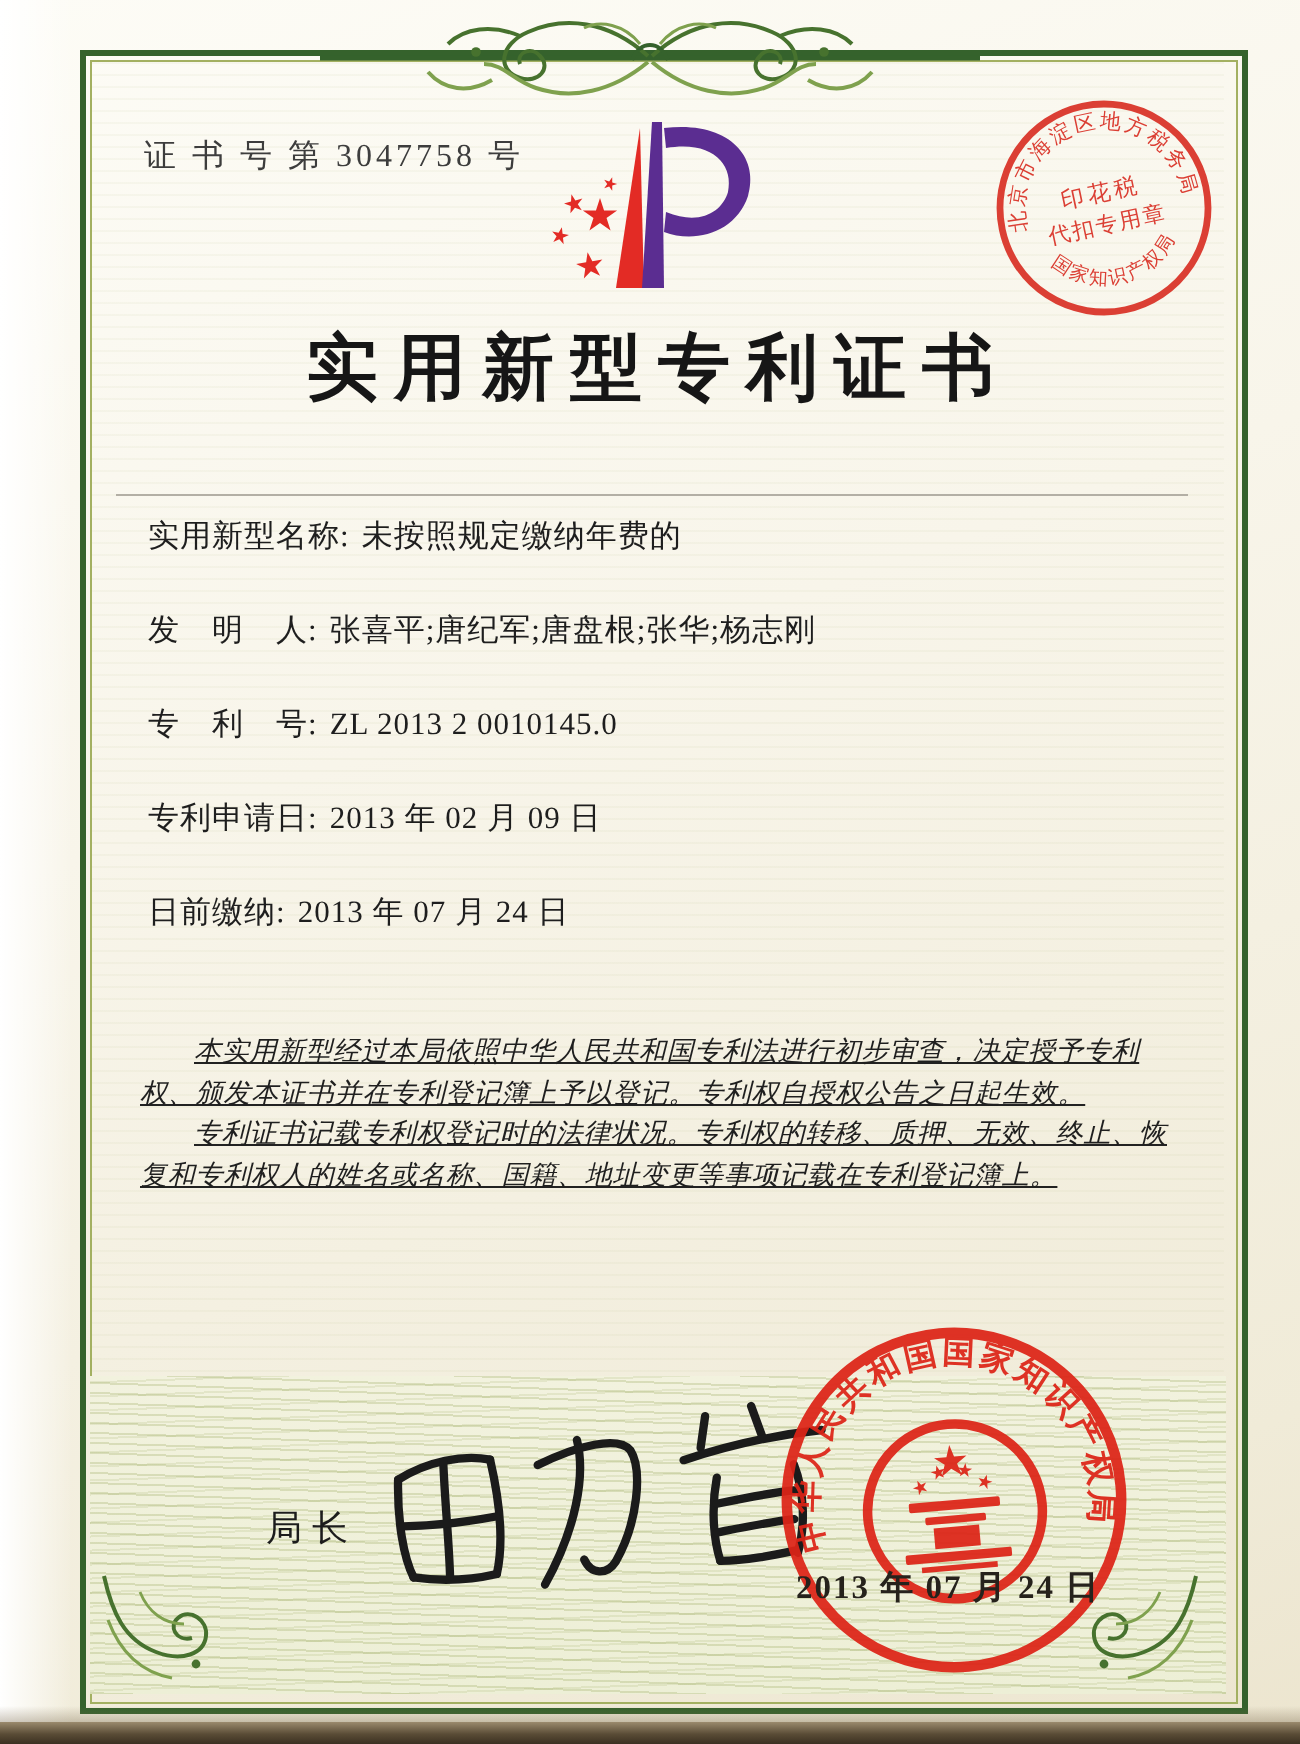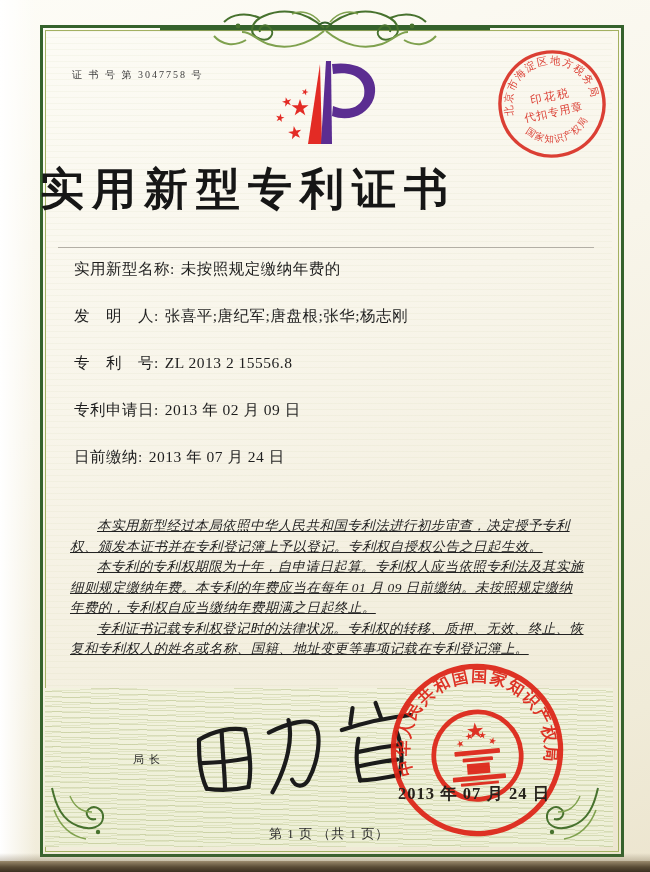--- a/index.html
+++ b/index.html
@@ -24,40 +24,40 @@
     background:
       repeating-linear-gradient(2deg,rgba(158,172,100,.30) 0 1px,transparent 1px 5px),
       repeating-linear-gradient(-2deg,rgba(158,172,100,.18) 0 1px,transparent 1px 7px),
       linear-gradient(180deg,#f2f2de 0%,#edefd6 100%);}
 
   .ornament-top{position:absolute;left:50%;transform:translateX(-50%);top:2px;z-index:2;}
   .flourish{position:absolute;z-index:2;}
   .flourish.br{right:46px;bottom:26px;}
   .flourish.bl{left:46px;bottom:26px;transform:scaleX(-1);}
 
-  .cert-no{position:absolute;left:72px;top:68px;z-index:3;font-size:10px;
+  .cert-no{position:absolute;left:72px;top:68px;z-index:3;font-size:16px;
     letter-spacing:2px;color:#3d3d3d;}
   .logo{position:absolute;left:260px;top:56px;z-index:3;}
   .tax-stamp{position:absolute;left:492px;top:44px;z-index:4;opacity:.92;}
 
-  .title{position:absolute;left:40px;top:160px;width:578px;z-index:3;
-    font-size:44px;font-weight:700;letter-spacing:8px;color:#161616;}
+  .title{position:absolute;left:40px;top:160px;width:578px;z-index:3;text-align:center;
+    font-size:36px;font-weight:700;letter-spacing:8px;color:#161616;}
   .title-rule{position:absolute;left:58px;top:247px;width:536px;height:1px;
     background:#b3afa5;z-index:3;}
 
   .fields{position:absolute;left:74px;top:258px;width:480px;z-index:3;}
   .field{margin-bottom:25px;font-size:15.5px;line-height:22px;color:#1e1e1e;letter-spacing:.5px;}
   .field .lbl{white-space:pre;margin-top:37px;}
   .field .val{margin-left:6px;}
 
   .paras{position:absolute;left:70px;top:516px;width:514px;z-index:3;text-decoration:underline;}
   .paras p{margin:0;font-size:13.5px;line-height:20.5px;text-indent:2em;
     color:#1f1f1f;font-style:italic;letter-spacing:.4px;}
 
-  .director{position:absolute;left:133px;top:752px;z-index:3;font-size:11px;
+  .director{position:absolute;left:133px;top:752px;z-index:3;font-size:18px;
     letter-spacing:5px;color:#1c1c1c;}
   .signature{position:absolute;left:190px;top:700px;z-index:3;}
 
   .office-seal{position:absolute;left:382px;top:655px;z-index:3;opacity:.93;}
   .issue-date{position:absolute;left:398px;top:783px;width:170px;z-index:4;
     font-size:16.5px;font-weight:600;color:#26221c;letter-spacing:1px;}
 
   .footer{position:absolute;left:40px;top:825px;width:578px;z-index:3;text-align:center;
     font-size:13px;color:#2a2a2a;letter-spacing:1px;}
 
@@ -144,33 +144,32 @@
   <div class="title-rule"></div>
 
   <div class="fields">
     <div class="field">
       <span class="lbl">实用新型名称:</span><span class="val">未按照规定缴纳年费的</span>
     </div>
     <div class="field">
       <span class="lbl">发　明　人:</span><span class="val">张喜平;唐纪军;唐盘根;张华;杨志刚</span>
     </div>
     <div class="field">
-      <span class="lbl">专　利　号:</span><span class="val">ZL 2013 2 15556.8</span>
+      <span class="lbl">专　利　号:</span><span class="val">ZL 2013 2 0010145.0</span>
     </div>
     <div class="field">
       <span class="lbl">专利申请日:</span><span class="val">2013 年 02 月 09 日</span>
     </div>
     <div class="field">
       <span class="lbl">日前缴纳:</span><span class="val">2013 年 07 月 24 日</span>
     </div>
   </div>
 
   <div class="paras">
     <p>本实用新型经过本局依照中华人民共和国专利法进行初步审查，决定授予专利权、颁发本证书并在专利登记簿上予以登记。专利权自授权公告之日起生效。</p>
-    <p>本专利的专利权期限为十年，自申请日起算。专利权人应当依照专利法及其实施细则规定缴纳年费。本专利的年费应当在每年 01 月 09 日前缴纳。未按照规定缴纳年费的，专利权自应当缴纳年费期满之日起终止。</p>
     <p>专利证书记载专利权登记时的法律状况。专利权的转移、质押、无效、终止、恢复和专利权人的姓名或名称、国籍、地址变更等事项记载在专利登记簿上。</p>
   </div>
 
   <div class="director">局长</div>
   <svg class="signature" width="235" height="104" viewBox="0 0 180 80">
     <title>田力普</title>
     <g transform="rotate(-6 90 40)" fill="none" stroke="#1b1b1b" stroke-width="3.2" stroke-linecap="round" stroke-linejoin="round">
       <path d="M8,22 C6,38 7,52 10,60"></path>
       <path d="M8,22 C20,16 34,15 44,18"></path>
       <path d="M44,18 C46,34 46,50 42,62"></path>
@@ -207,17 +206,16 @@
         <rect x="-24" y="0" width="48" height="5" rx="1"></rect>
         <rect x="-16" y="8" width="32" height="4" rx="1"></rect>
         <rect x="-12" y="14" width="24" height="11"></rect>
         <rect x="-28" y="27" width="56" height="5" rx="1"></rect>
         <rect x="-20" y="34" width="40" height="3"></rect>
       </g>
     </g>
   </svg>
   <div class="issue-date">2013 年 07 月 24 日</div>
 
-  <div class="footer">第 1 页 （共 1 页）</div>
 
   <div class="edge-bottom-soft"></div>
   <div class="edge-bottom"></div>
 </div>
 
 </body></html>

